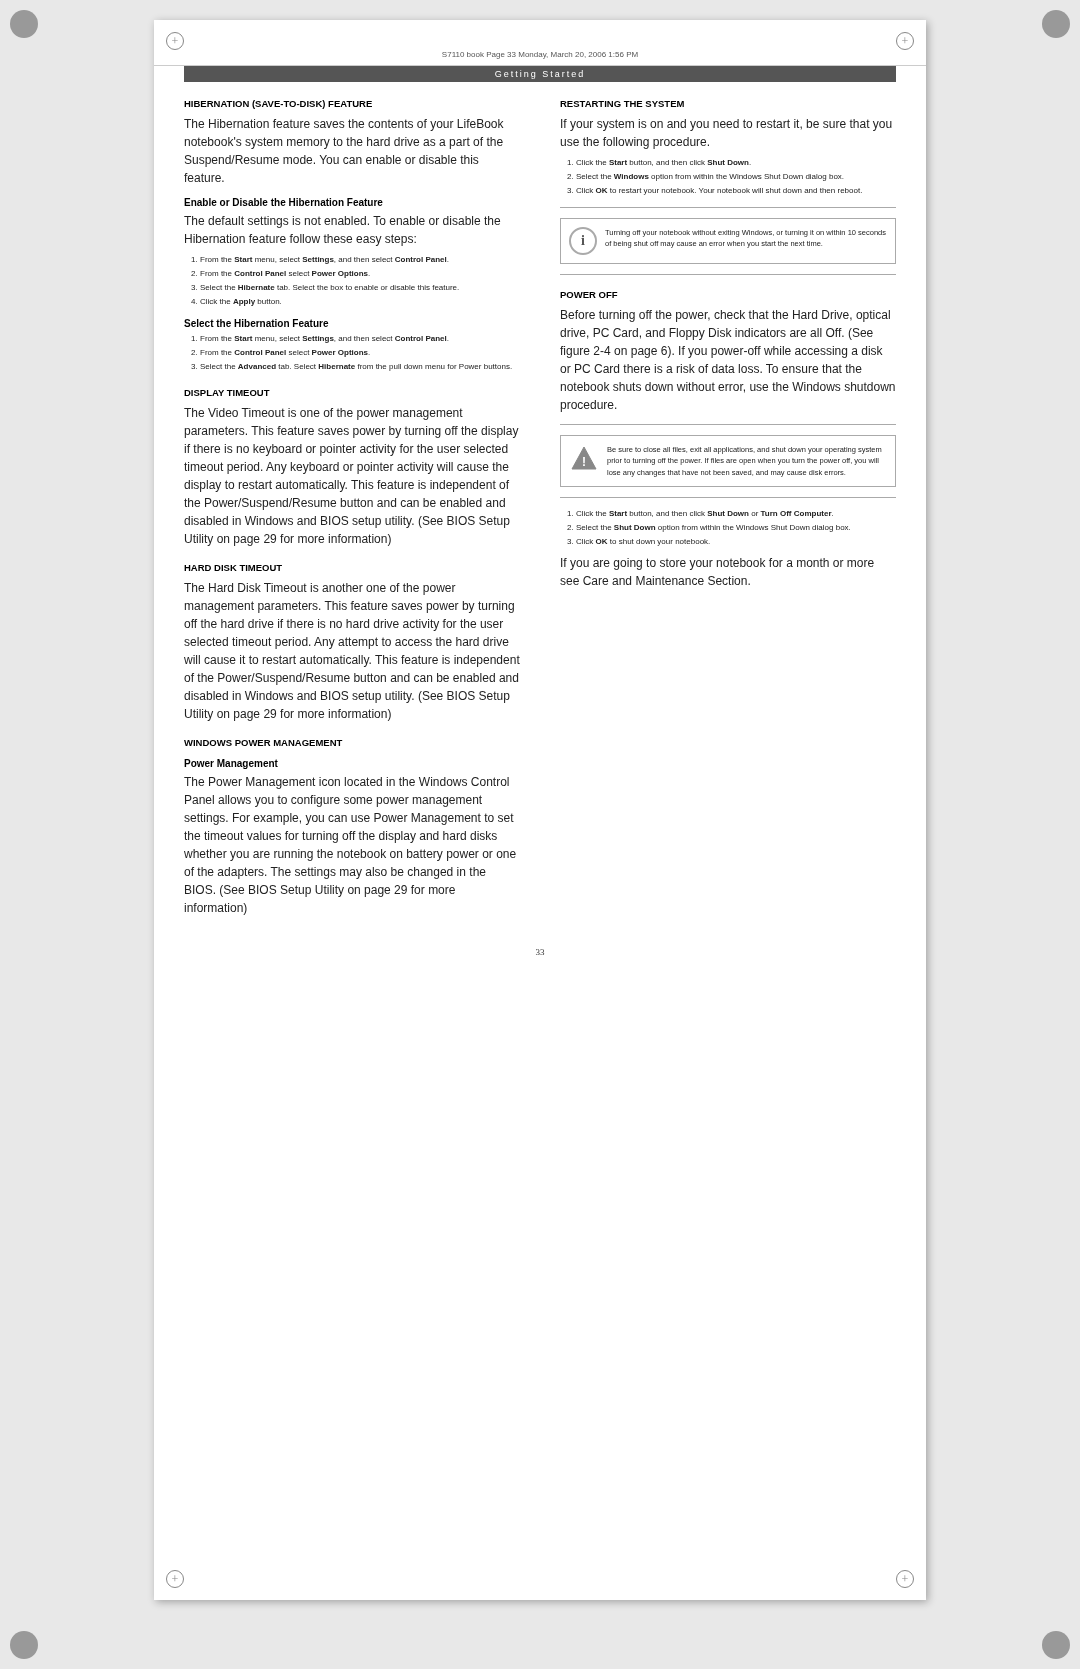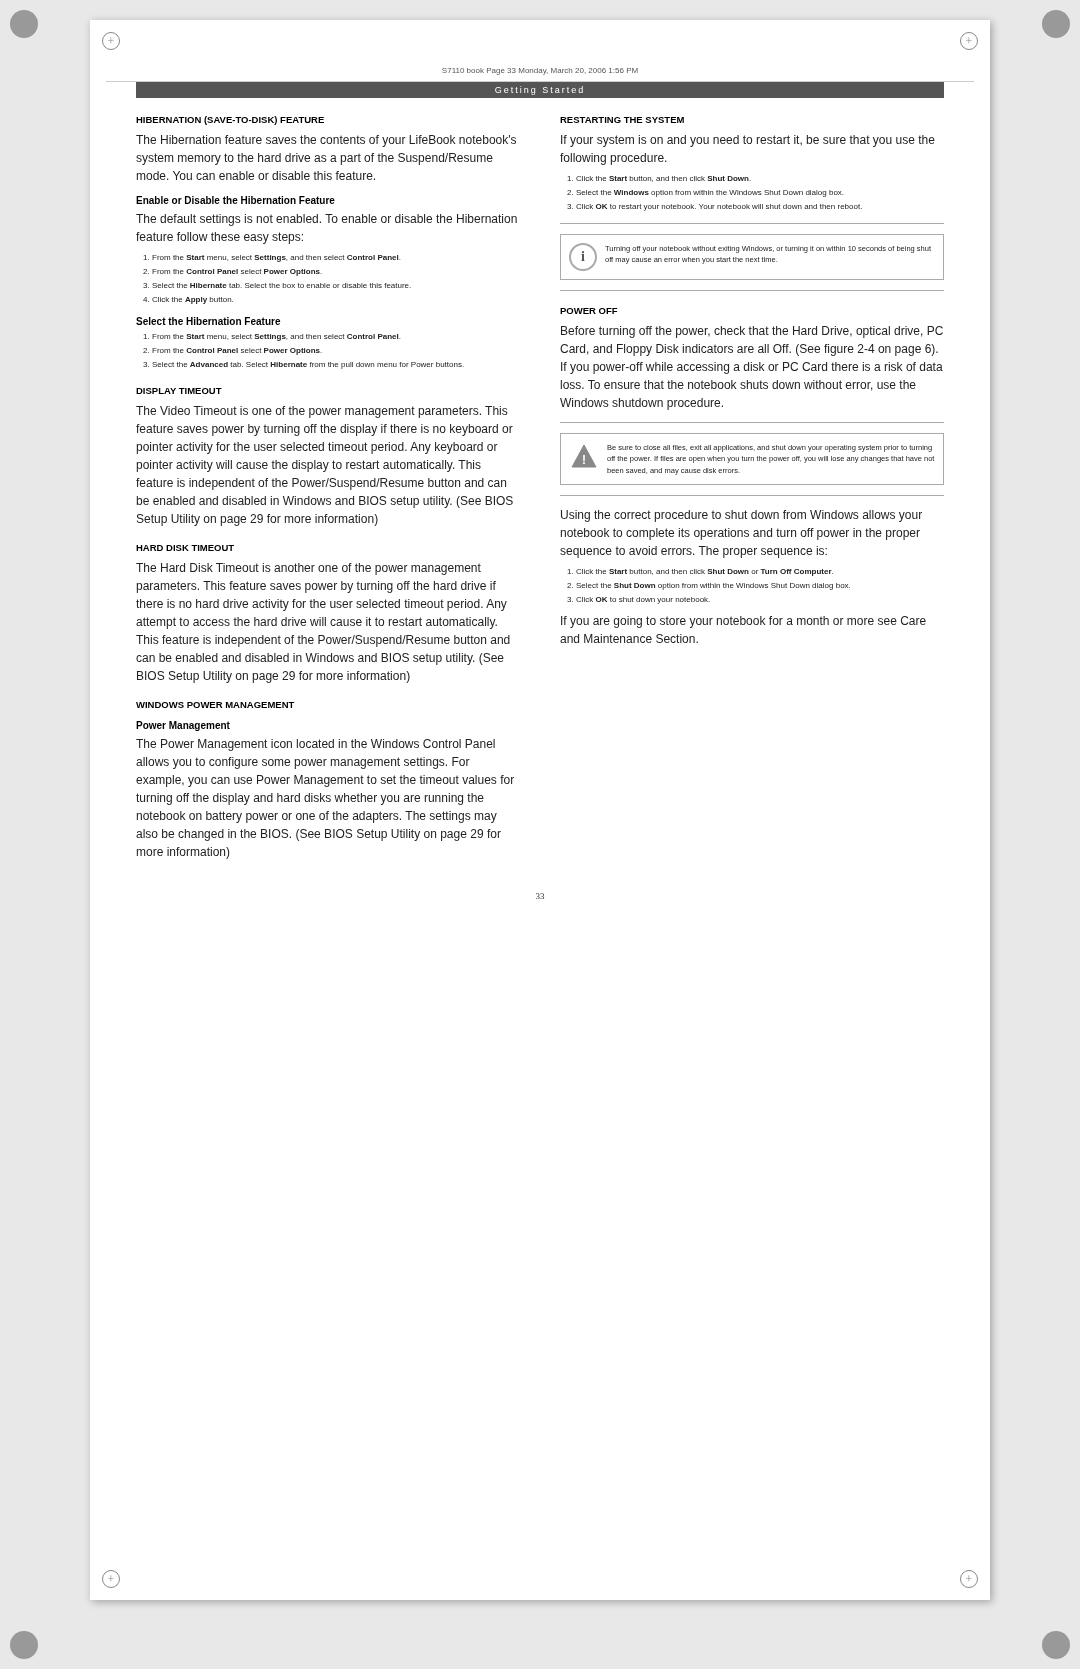--- a/index.html
+++ b/index.html
@@ -18,25 +18,25 @@
       min-height: 1669px;
       background: #e8e8e8;
       position: relative;
       display: flex;
       justify-content: center;
       align-items: flex-start;
       padding: 20px;
     }
 
     .page {
-      width: 900px;
+      width: 772px;
       min-height: 1580px;
       background: #ffffff;
       position: relative;
-      padding: 16px;
+      padding: 0;
       box-shadow: 2px 2px 8px rgba(0,0,0,0.3);
     }
 
     
     .corner-mark {
       position: absolute;
       width: 18px;
       height: 18px;
       border: 1.5px solid #888;
       border-radius: 50%;
@@ -302,21 +302,20 @@
             <svg width="26" height="26" viewBox="0 0 26 26">
               <polygon points="13,2 25,24 1,24" fill="#888" stroke="#888" stroke-width="1"></polygon>
               <text x="13" y="21" text-anchor="middle" font-size="12" font-weight="bold" fill="white" font-family="Arial">!</text>
             </svg>
           </div>
           <div class="box-text">Be sure to close all files, exit all applications, and shut down your operating system prior to turning off the power. If files are open when you turn the power off, you will lose any changes that have not been saved, and may cause disk errors.</div>
         </div>
 
         <hr class="divider">
 
-        <div class="body-text">Using the correct procedure to shut down from Windows allows your notebook to complete its operations and turn off power in the proper sequence to avoid errors. The proper sequence is:</div>
 
         <ol>
           <li>Click the <b>Start</b> button, and then click <b>Shut Down</b> or <b>Turn Off Computer</b>.</li>
           <li>Select the <b>Shut Down</b> option from within the Windows Shut Down dialog box.</li>
           <li>Click <b>OK</b> to shut down your notebook.</li>
         </ol>
 
         <div class="body-text">If you are going to store your notebook for a month or more see Care and Maintenance Section.</div>
 
       </div>

